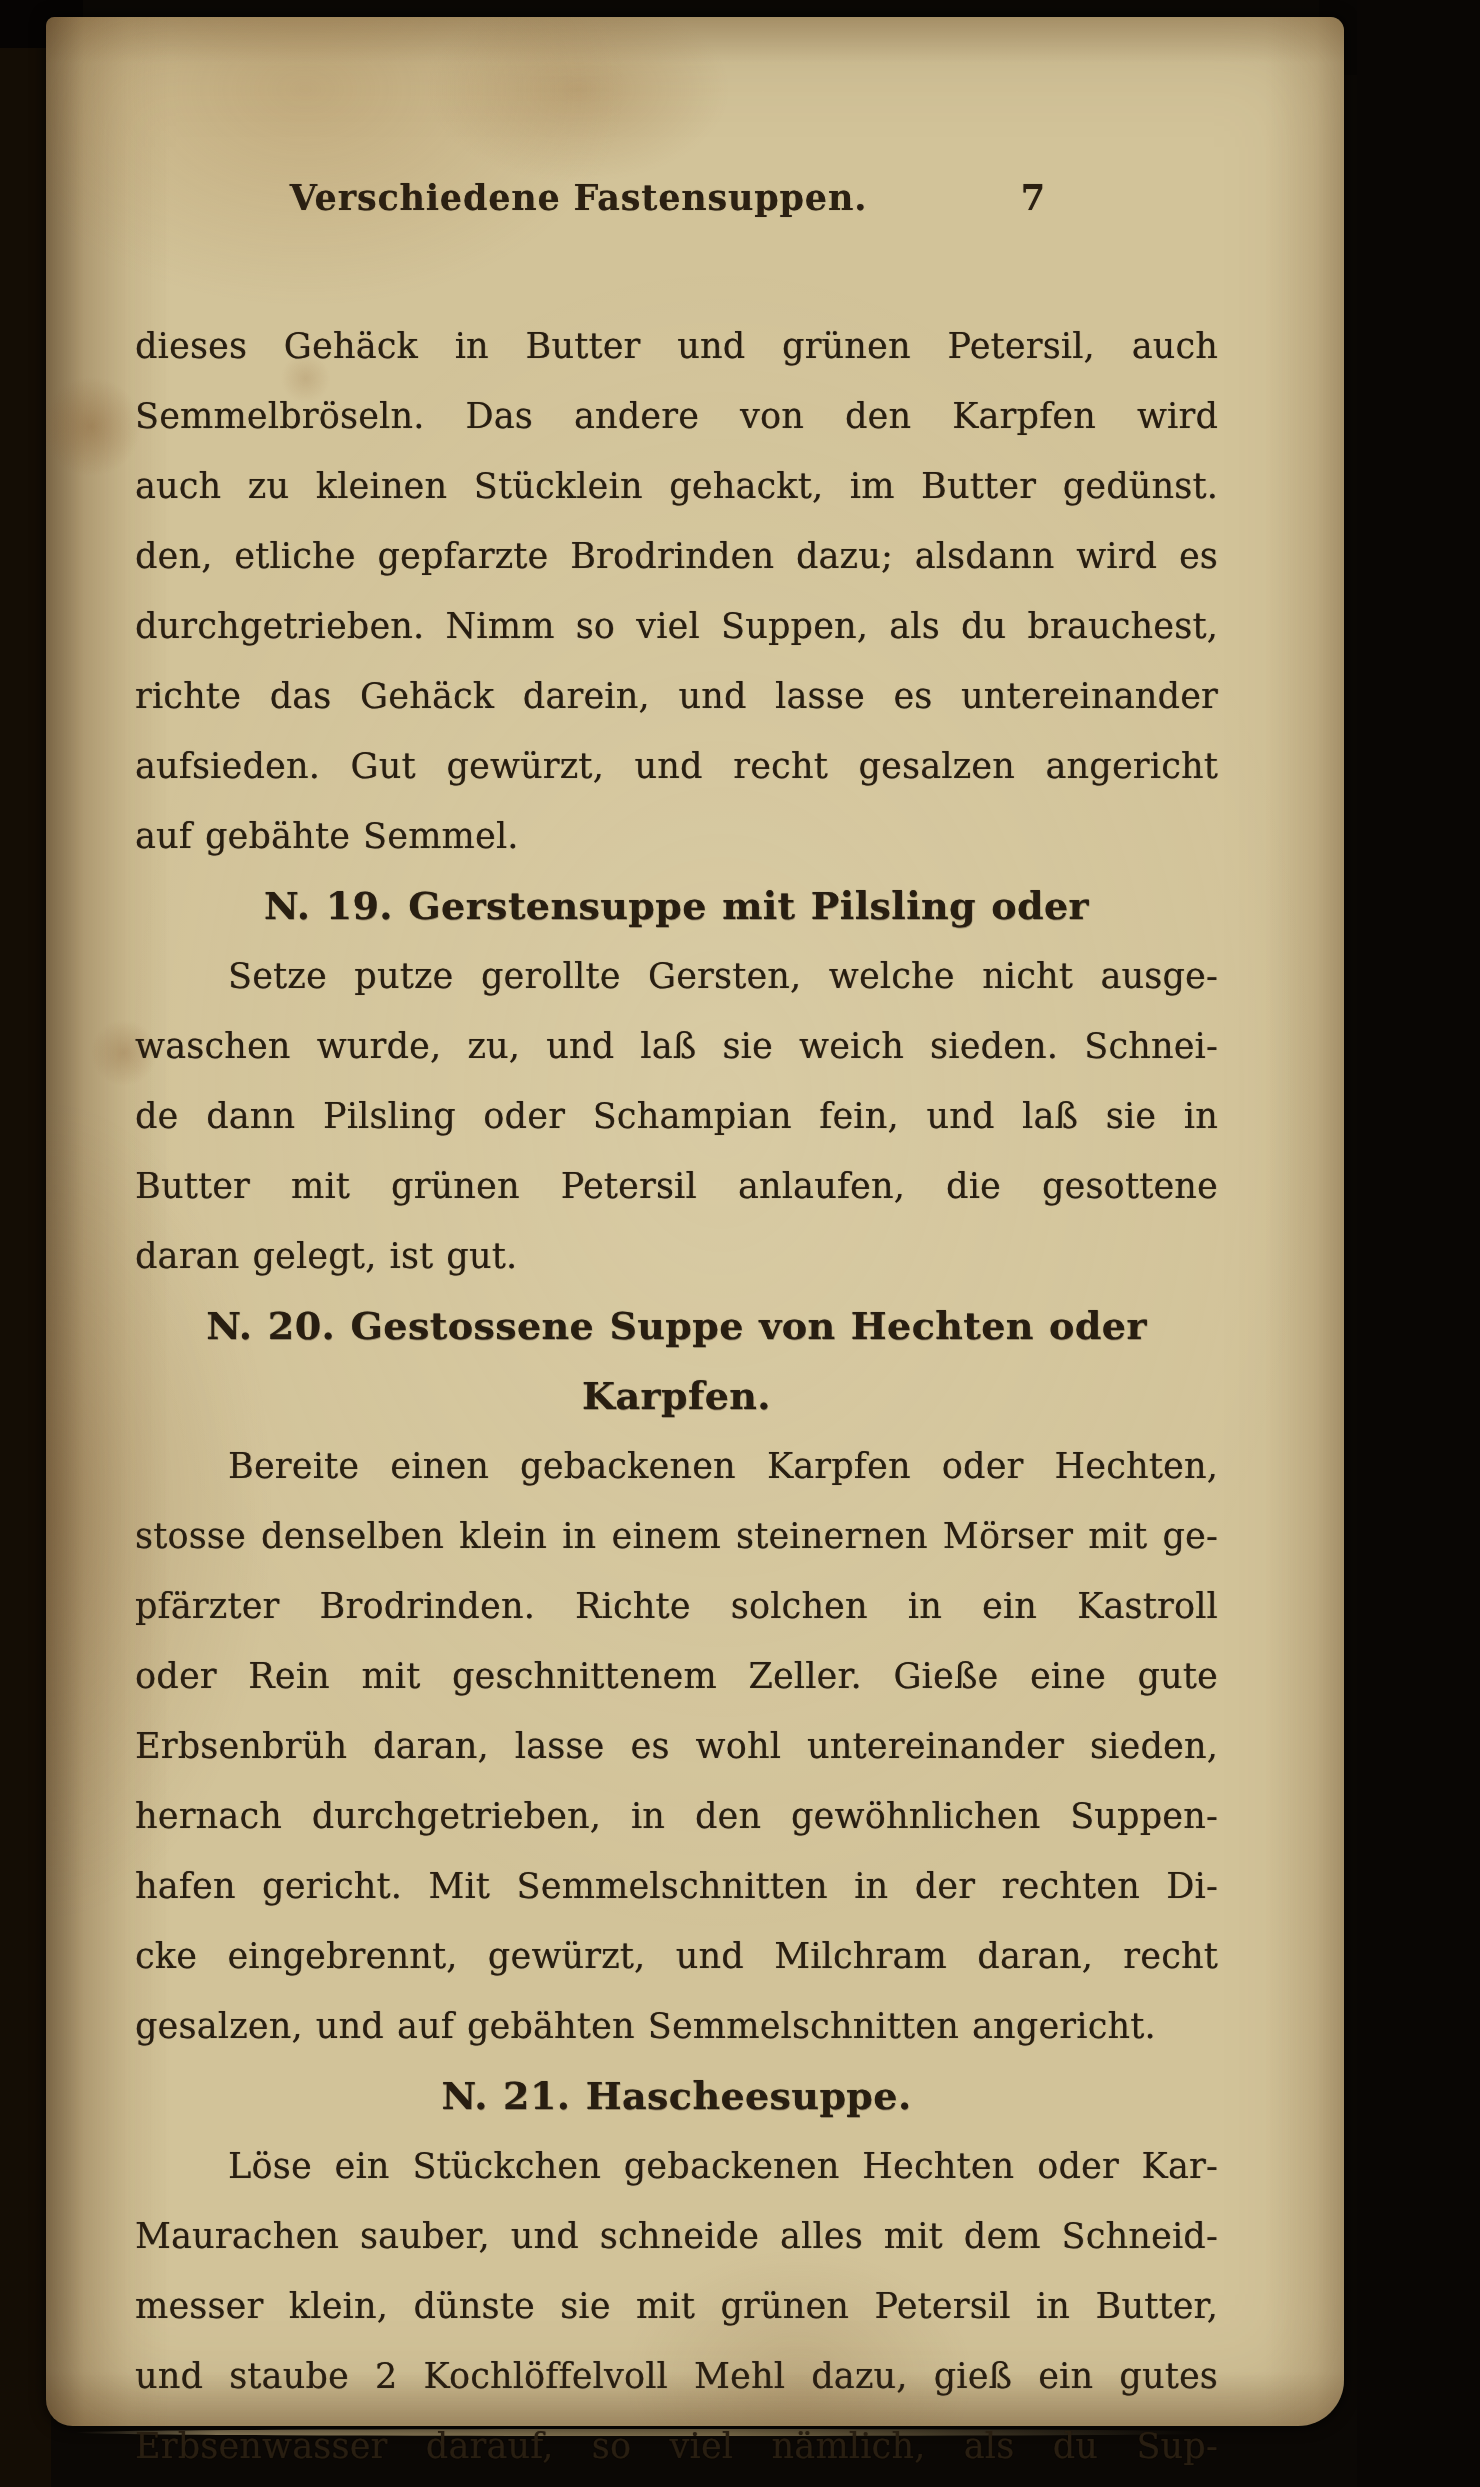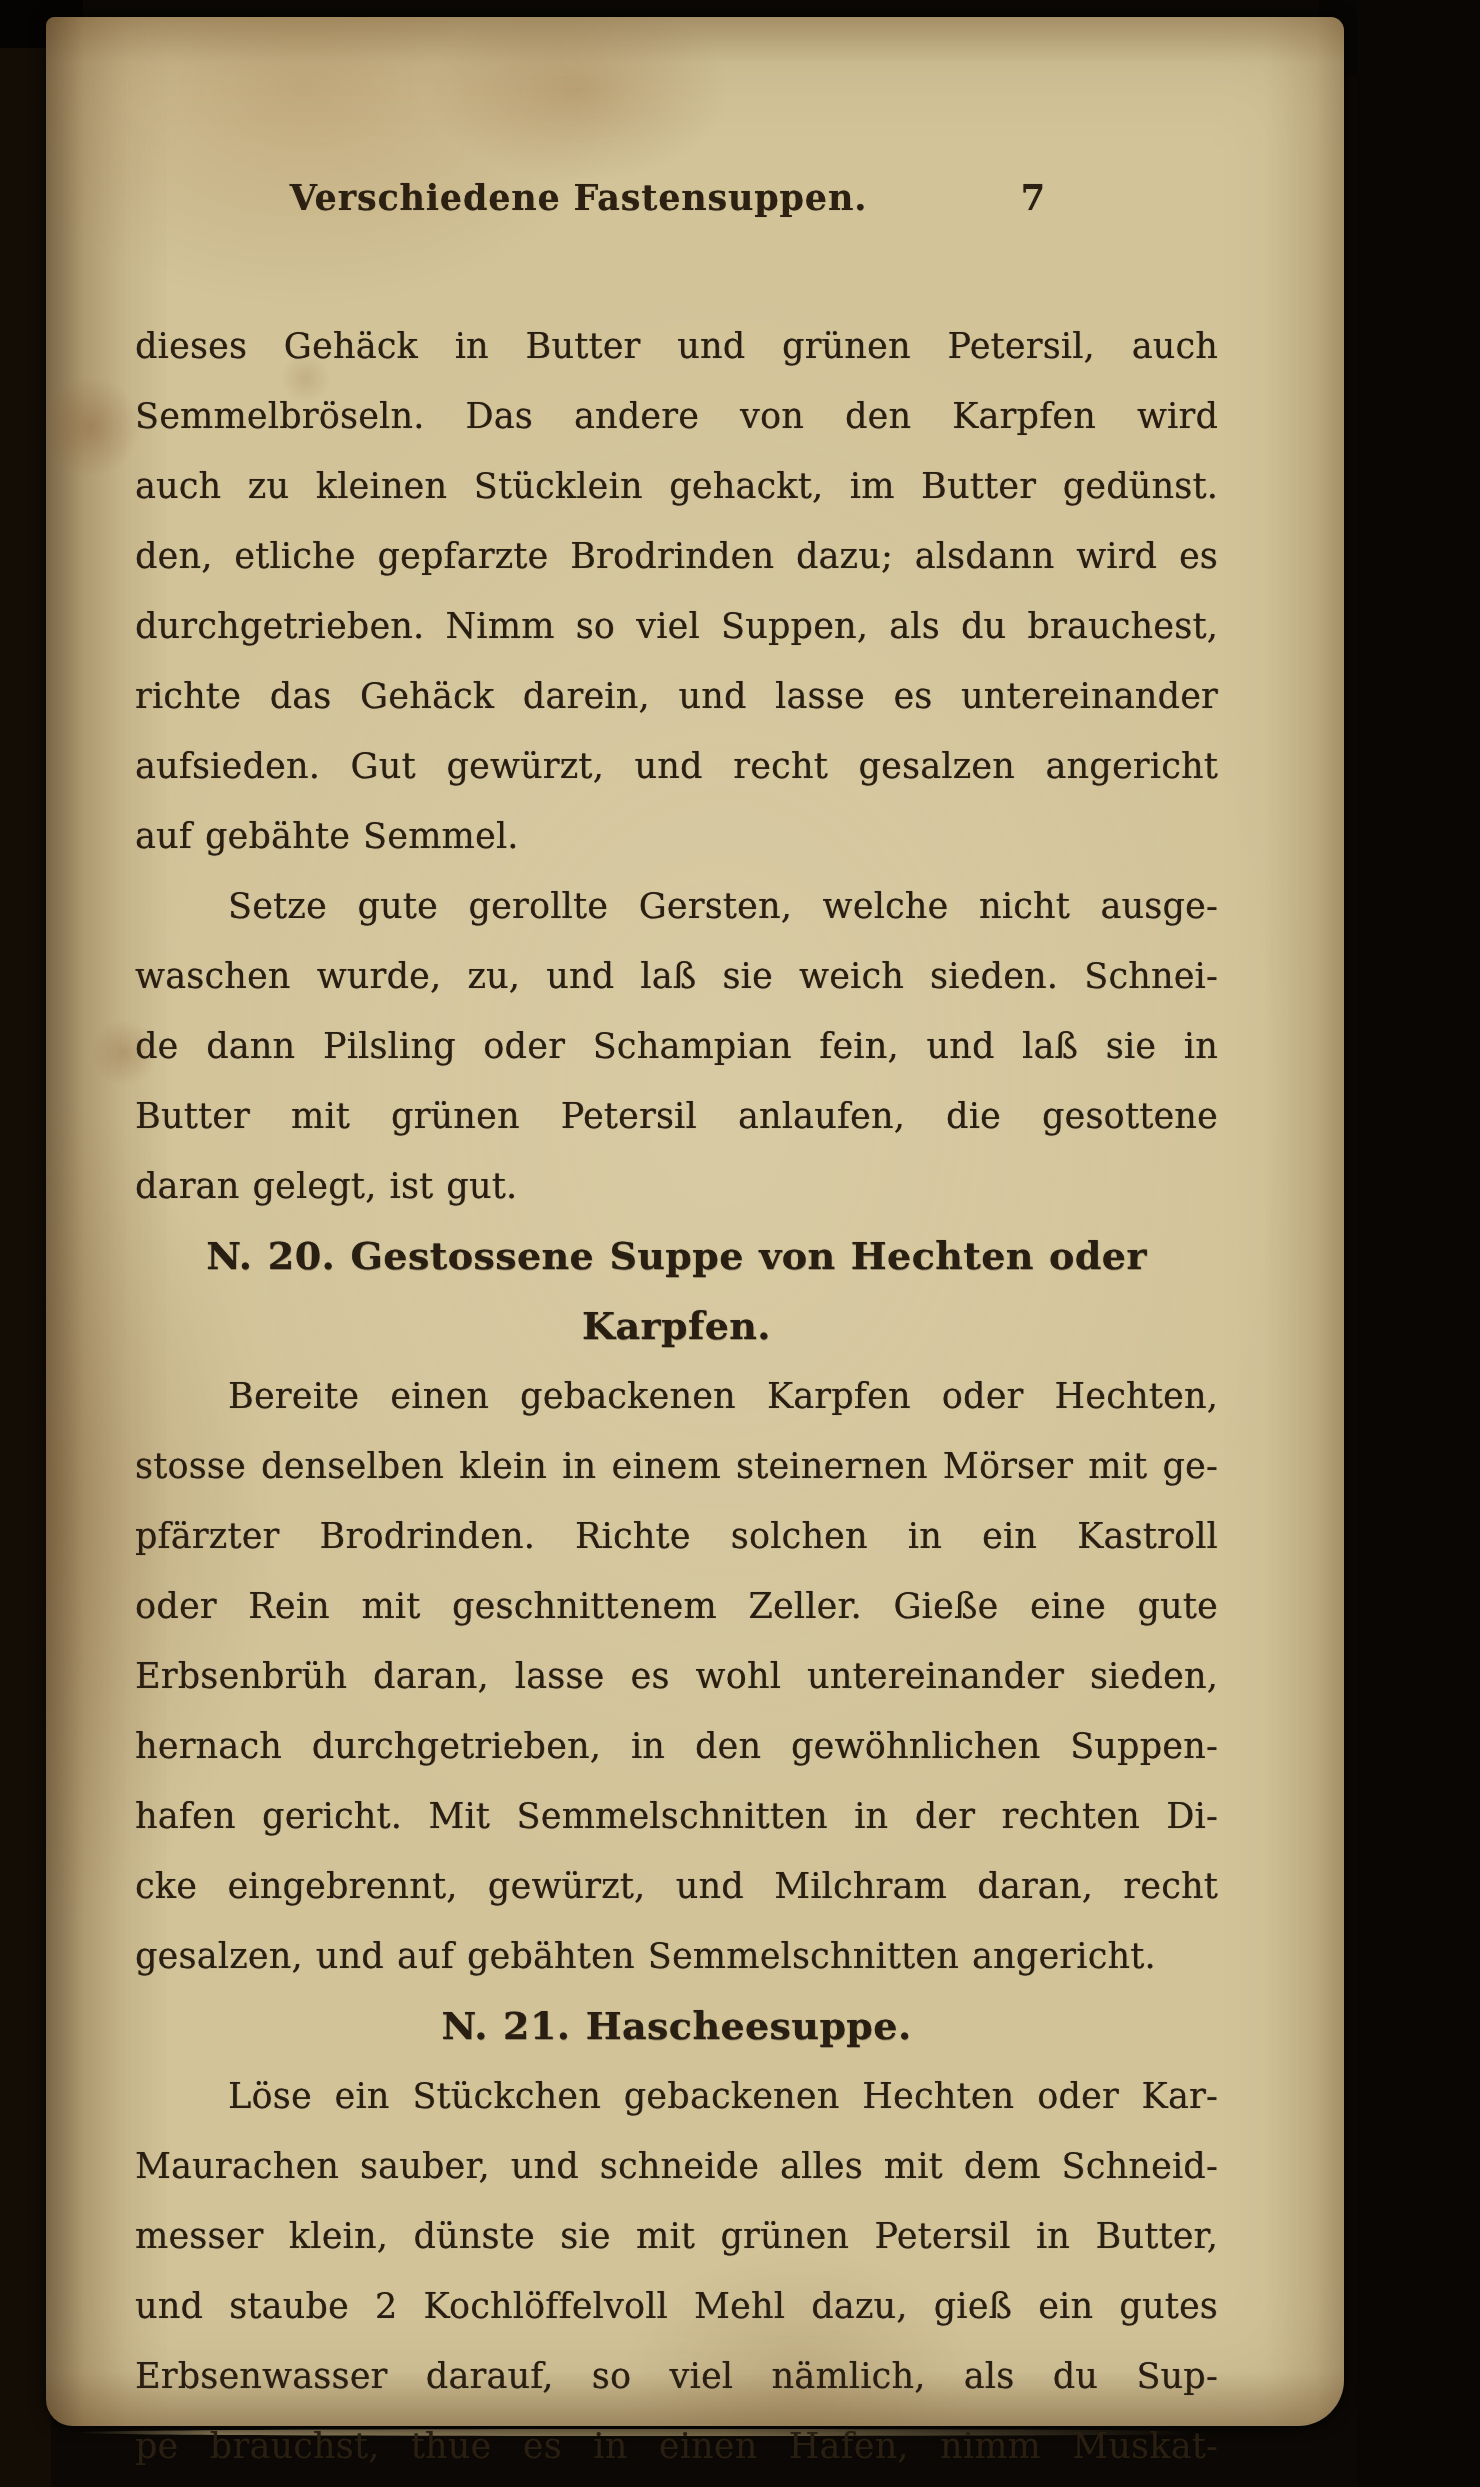--- a/index.html
+++ b/index.html
@@ -107,23 +107,24 @@
             <div class="line">dieses Gehäck in Butter und grünen Petersil, auch</div>
             <div class="line">Semmelbröseln. Das andere von den Karpfen wird</div>
             <div class="line">auch zu kleinen Stücklein gehackt, im Butter gedünst.</div>
             <div class="line">den, etliche gepfarzte Brodrinden dazu; alsdann wird es</div>
             <div class="line">durchgetrieben. Nimm so viel Suppen, als du brauchest,</div>
             <div class="line">richte das Gehäck darein, und lasse es untereinander</div>
             <div class="line">aufsieden. Gut gewürzt, und recht gesalzen angericht</div>
             <div class="line para-end">auf gebähte Semmel.</div>
           </div>
           <div class="section heading">
+            <div class="line">N. 19. Gerstensuppe mit Pilsling oder</div>
           </div>
           <div class="section paragraph">
-            <div class="line indent">Setze gute gerollte Gersten, welche nicht ausge-</div>
+            <div class="line indent">Setze putze gerollte Gersten, welche nicht ausge-</div>
             <div class="line">waschen wurde, zu, und laß sie weich sieden. Schnei-</div>
             <div class="line">de dann Pilsling oder Schampian fein, und laß sie in</div>
             <div class="line">Butter mit grünen Petersil anlaufen, die gesottene</div>
             <div class="line para-end">daran gelegt, ist gut.</div>
           </div>
           <div class="section heading">
             <div class="line">N. 20. Gestossene Suppe von Hechten oder</div>
             <div class="line">Karpfen.</div>
           </div>
           <div class="section paragraph">

